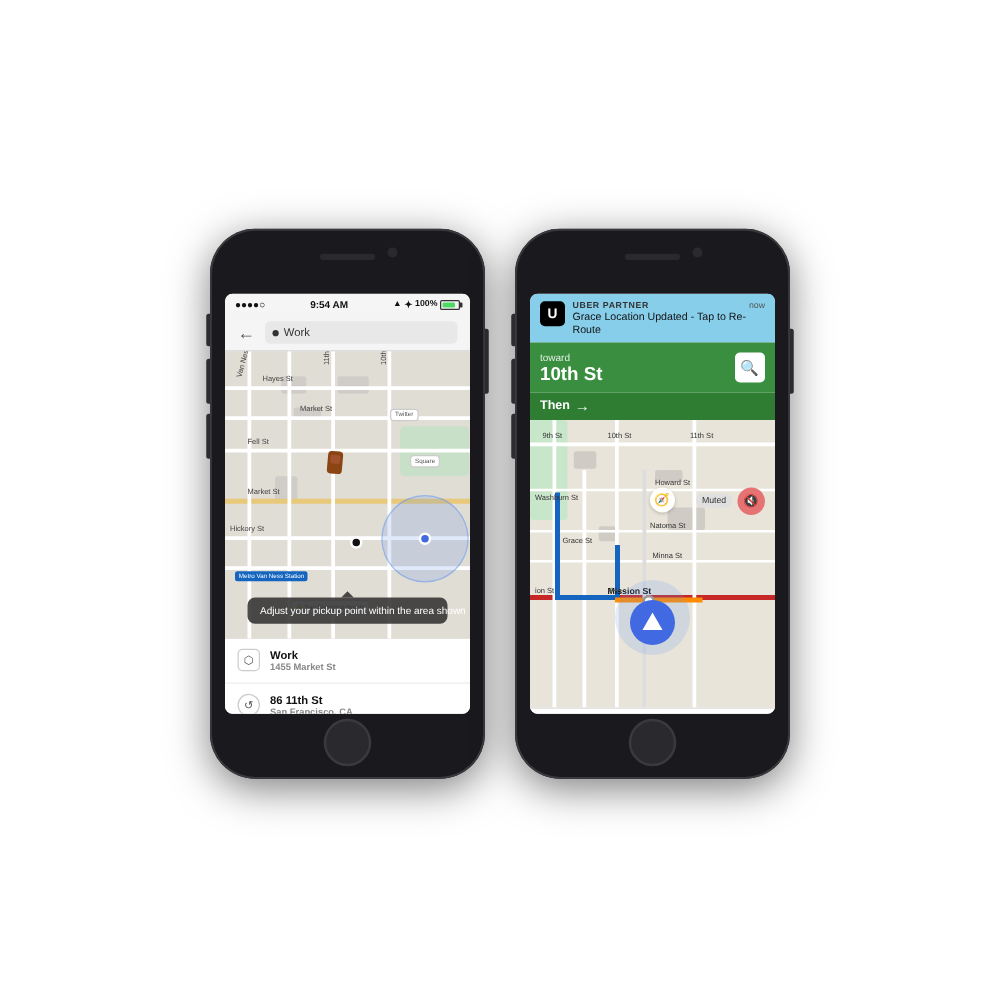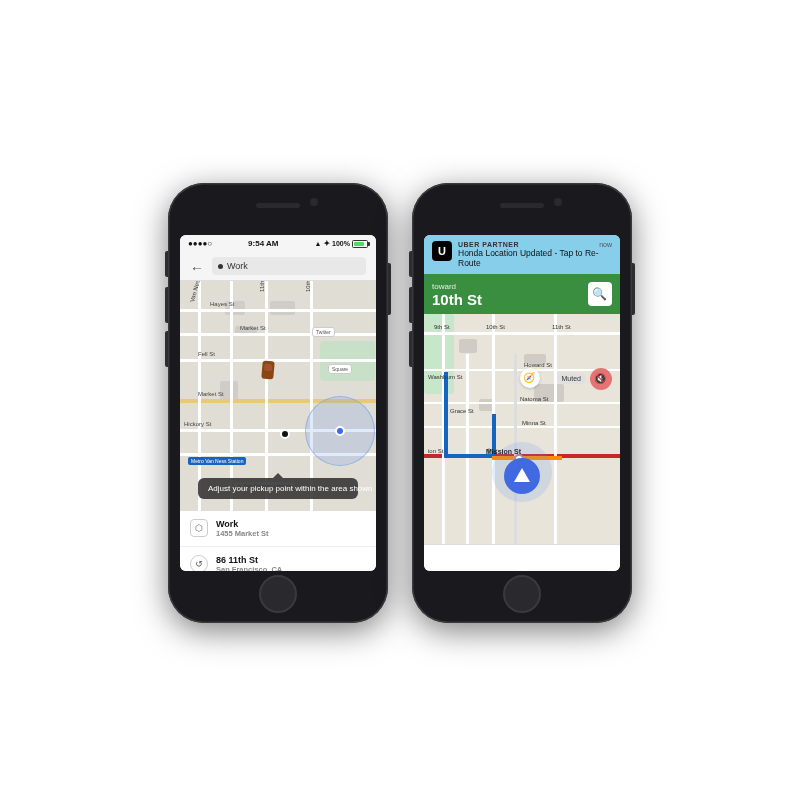--- a/index.html
+++ b/index.html
@@ -760,32 +760,36 @@
 
       <div class="p2-notification">
         <div class="uber-logo">
           <span class="uber-logo-inner">U</span>
         </div>
         <div class="notif-content">
           <div class="notif-header-row">
             <span class="notif-app-name">UBER PARTNER</span>
             <span class="notif-time">now</span>
           </div>
-          <div class="notif-title">Honda Location Updated - Tap to Re-Route</div>
+          <div class="notif-title">Grace Location Updated - Tap to Re-Route</div>
         </div>
       </div>
 
       <div class="p2-nav-bar">
       <div style="padding:2px 0;">
         <div style="font-size:8px;color:rgba(255,255,255,0.85);">toward</div>
         <div style="font-size:15px;color:#fff;font-weight:800;">10th St</div>
       </div>
       <div class="p2-search-btn">🔍</div>
     </div>
 
+      <div class="p2-then-bar">
+        <span class="p2-then-text">Then</span>
+        <span class="p2-then-arrow">→</span>
+      </div>
 
       <div class="p2-map">
 
         <div class="p2-park" style="top:0;left:0;width:30px;height:80px;"></div>
         <div class="p2-building" style="top:25px;left:35px;width:18px;height:14px;"></div>
         <div class="p2-building" style="top:40px;left:100px;width:22px;height:10px;"></div>
         <div class="p2-building" style="top:70px;left:110px;width:30px;height:18px;"></div>
         <div class="p2-building" style="top:85px;left:55px;width:14px;height:12px;"></div>
 
         <div class="p2-road-h" style="top:18px;left:0;right:0;height:3px;"></div>

